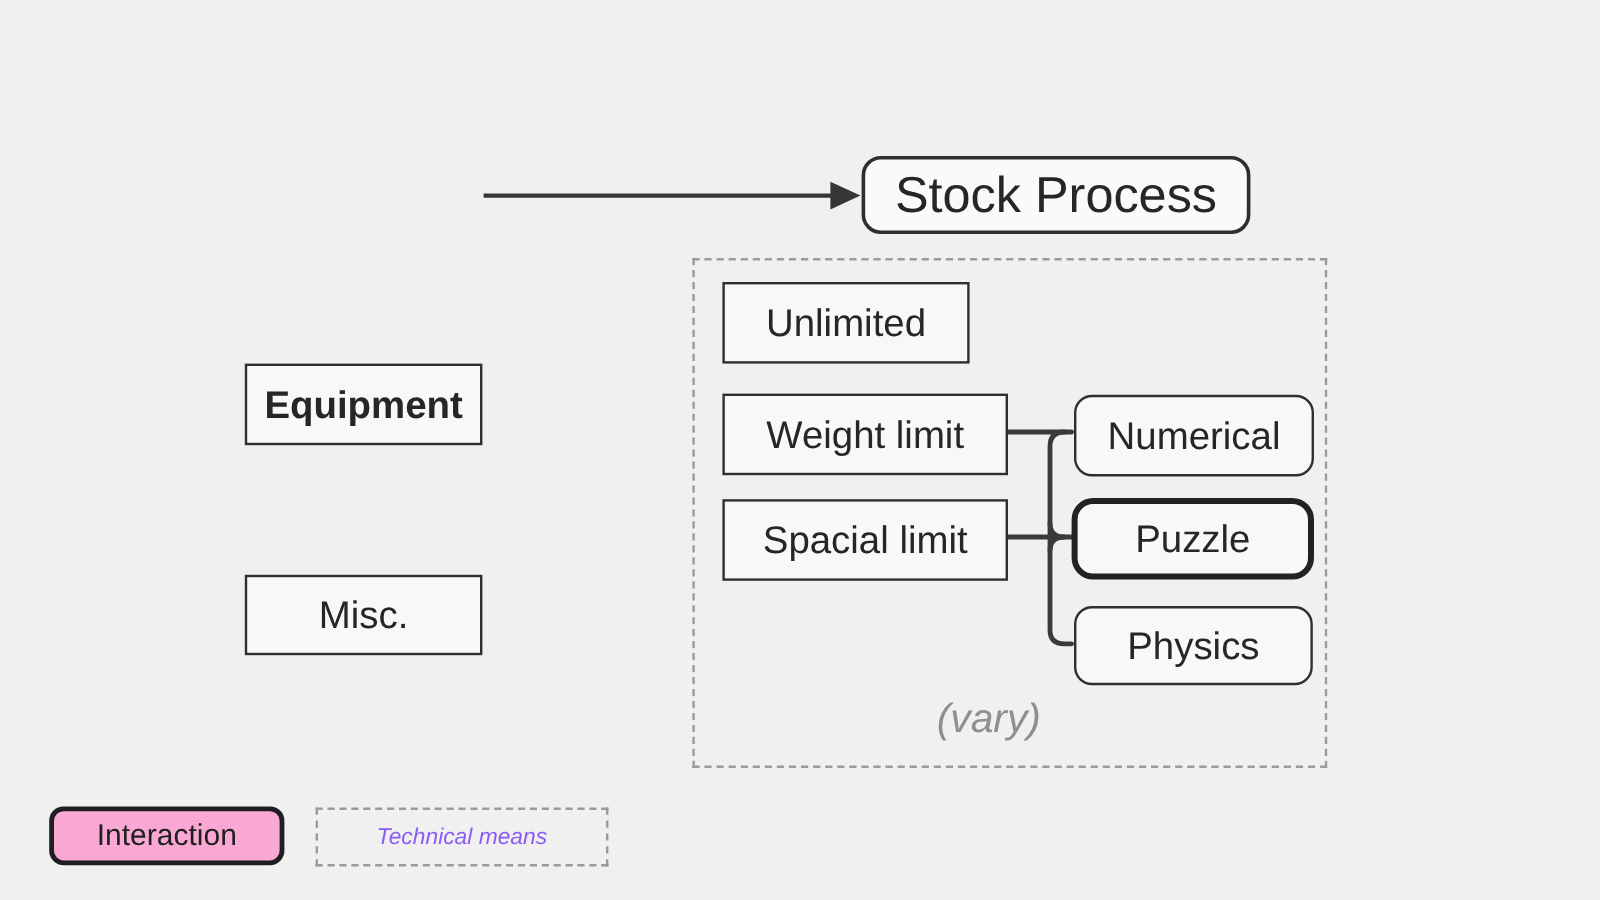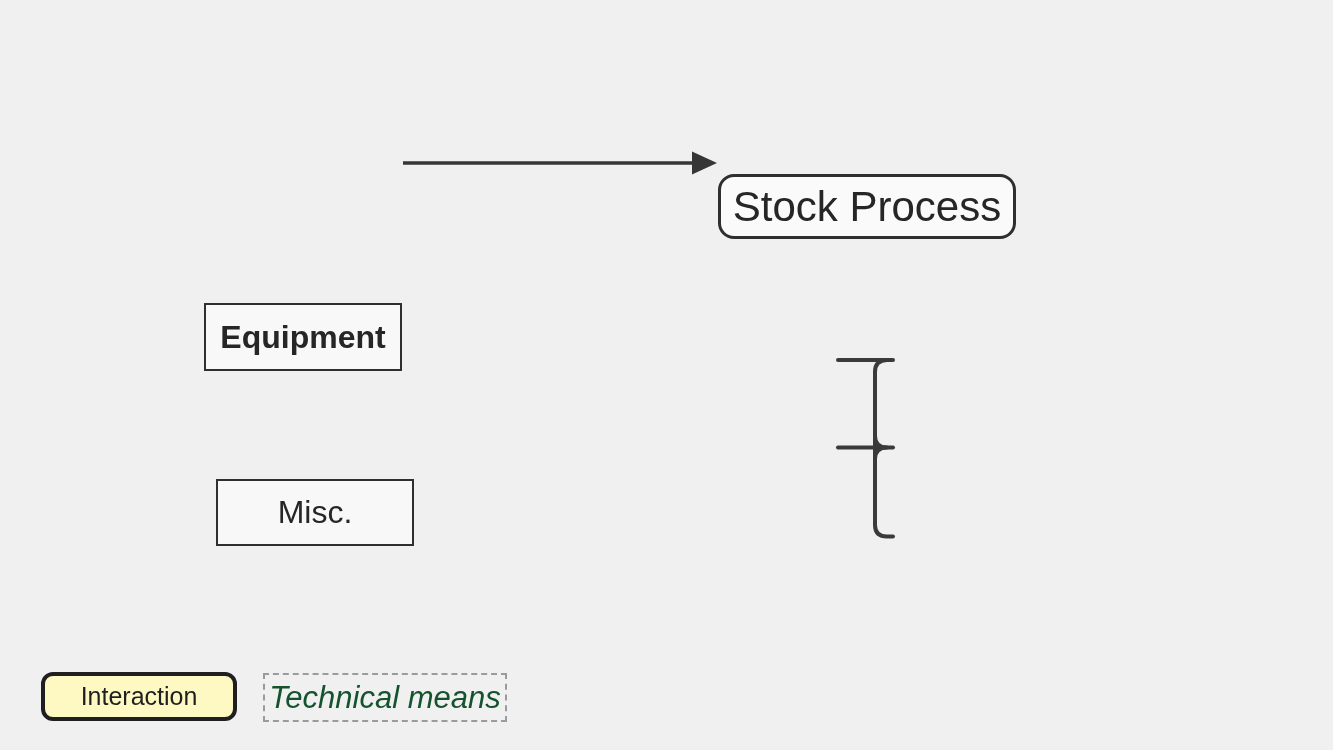--- a/index.html
+++ b/index.html
@@ -58,36 +58,36 @@
     color: #8f8f8f;
     text-align: center;
     white-space: nowrap;
   }
   .legend-solid {
     position: absolute;
     box-sizing: border-box;
     display: flex;
     align-items: center;
     justify-content: center;
-    background: #fef9c3;
+    background: #f9a8d4;
     border: 4px solid #1f1f1f;
     border-radius: 12px;
     font-size: 25px;
     color: #1f1f1f;
   }
   .legend-dashed {
     position: absolute;
     box-sizing: border-box;
     display: flex;
     align-items: center;
     justify-content: center;
     border: 2px dashed #9b9b9b;
-    font-size: 31px;
+    font-size: 19px;
     font-style: italic;
-    color: #14532d;
+    color: #8b5cf6;
     background: transparent;
   }
 </style>
 </head>
 <body>
 
 <div class="stage">
 
   <svg class="layer" viewBox="0 0 1333 750" xmlns="http://www.w3.org/2000/svg">
 
@@ -99,22 +99,34 @@
     <path d="M838 360 H893" stroke="#3a3a3a" stroke-width="4" fill="none" stroke-linecap="round"></path>
 
     <path d="M838 447.5 H893" stroke="#3a3a3a" stroke-width="4" fill="none" stroke-linecap="round"></path>
 
     <path d="M887 360 Q875 360 875 372 V525 Q875 536.5 887 536.5 H893" stroke="#3a3a3a" stroke-width="4" fill="none" stroke-linecap="round"></path>
 
     <path d="M875 436 Q875 447.5 887 447.5 M875 459 Q875 447.5 887 447.5" stroke="#3a3a3a" stroke-width="4" fill="none" stroke-linecap="round"></path>
   </svg>
 
 
-  <div class="node process" style="left:718px; top:130px; width:298px; height:65px;margin-top:44px;">Stock Process</div>
+  <div class="node process" style="left:718px; top:130px; width:324px; height:65px;">Stock Process</div>
 
   <div class="node" style="left:204px; top:303px; width:198px; height:68px;font-weight:bold;">Equipment</div>
-  <div class="node" style="left:216px; top:479px; width:198px; height:67px;">Misc.</div>
+  <div class="node" style="left:204px; top:479px; width:198px; height:67px;">Misc.</div>
 
+  <div class="dashed-group" style="left:577px; top:215px; width:529px; height:425px;">
+
+    <div class="node" style="left:23px; top:18px; width:206px; height:68px;">Unlimited</div>
+    <div class="node" style="left:23px; top:111px; width:238px; height:68px;">Weight limit</div>
+    <div class="node" style="left:23px; top:199px; width:238px; height:68px;">Spacial limit</div>
+
+    <div class="node round" style="left:316px; top:112px; width:200px; height:68px;">Numerical</div>
+    <div class="node round strong" style="left:314px; top:198px; width:202px; height:68px;">Puzzle</div>
+    <div class="node round" style="left:316px; top:288px; width:199px; height:66px;">Physics</div>
+
+    <div class="note" style="left:160px; top:363px; width:170px;">(vary)</div>
+  </div>
 
   <div class="legend-solid" style="left:41px; top:672px; width:196px; height:49px;">Interaction</div>
   <div class="legend-dashed" style="left:263px; top:673px; width:244px; height:49px;">Technical means</div>
 
 </div>
 
 </body></html>

